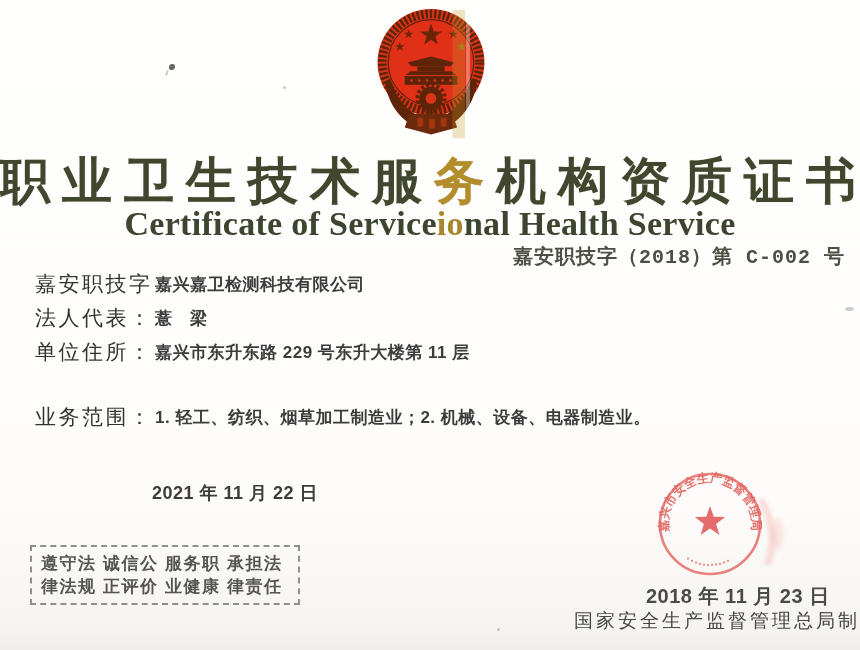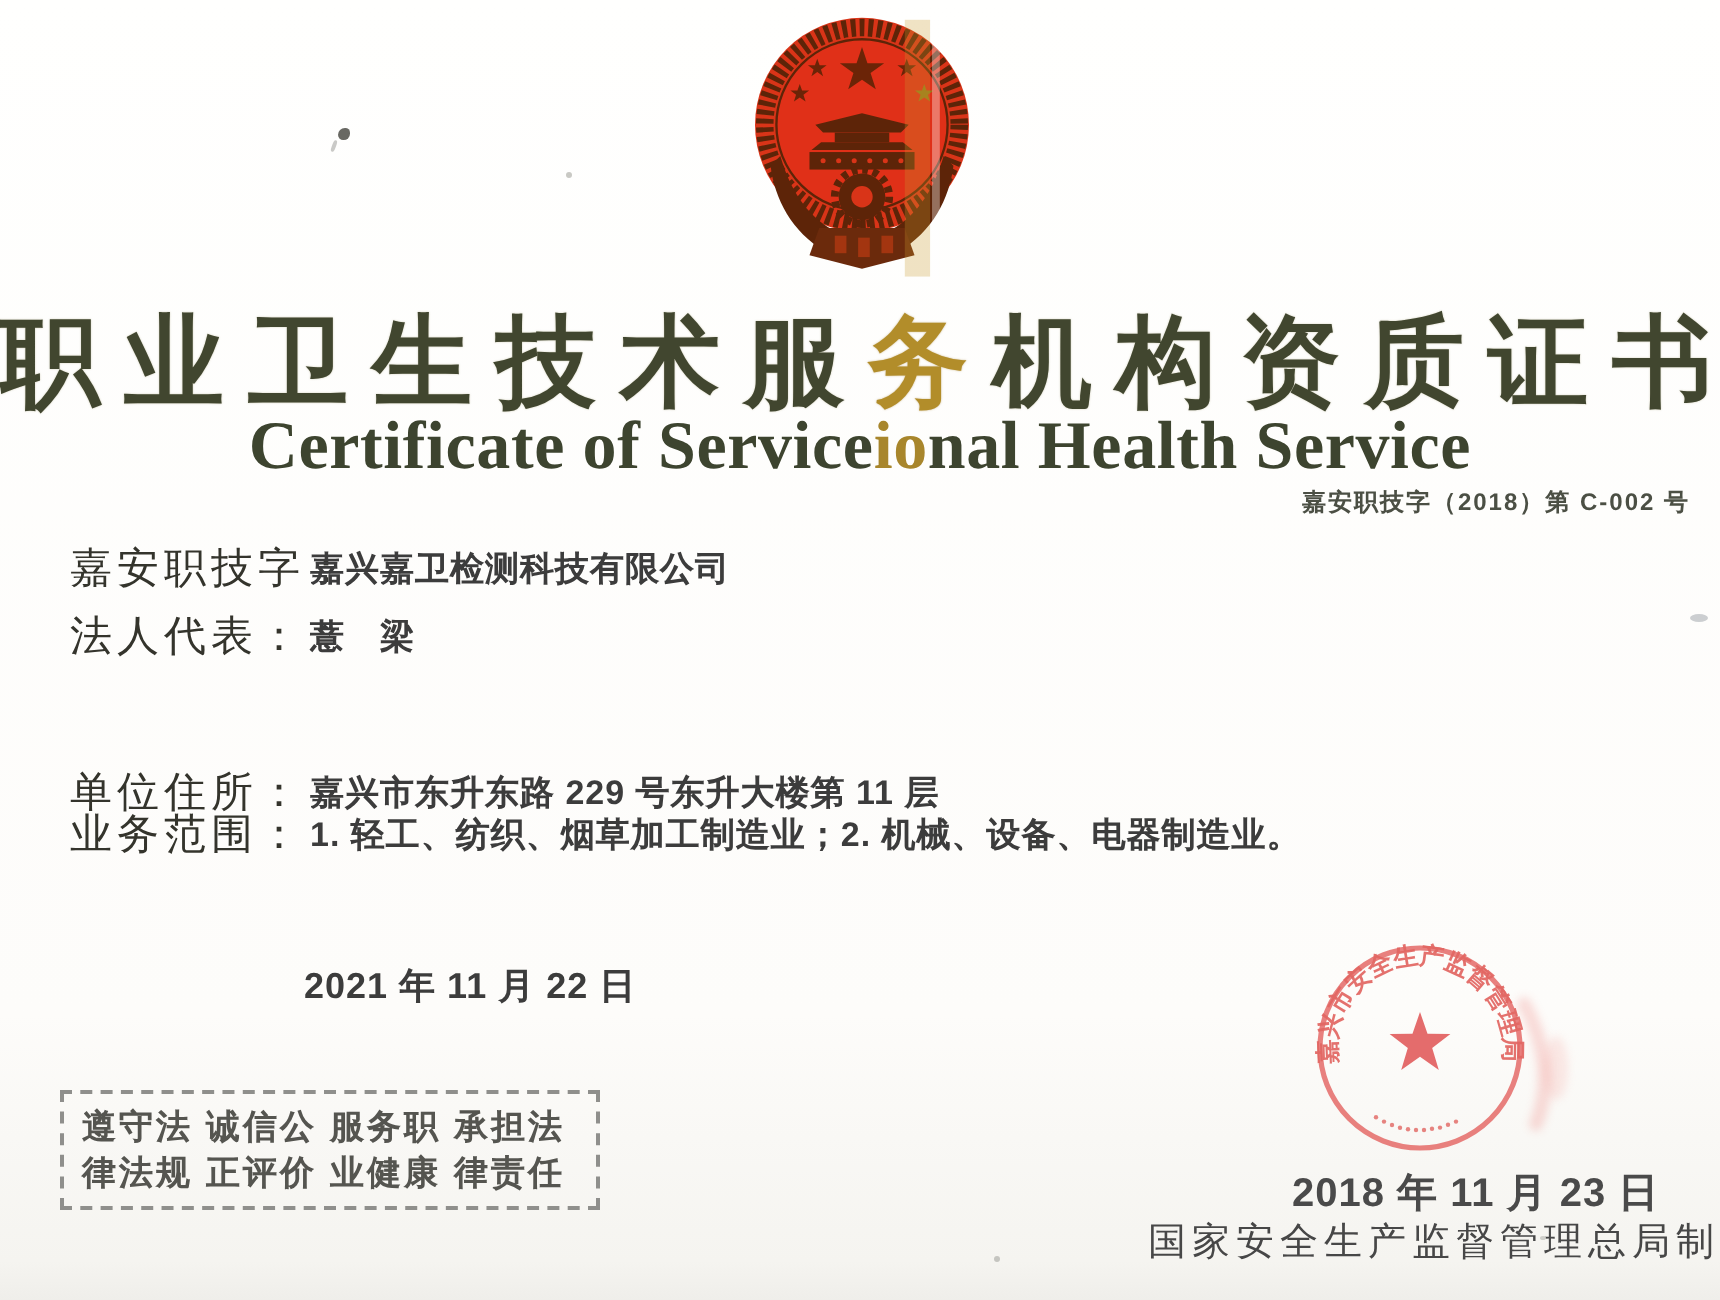--- a/index.html
+++ b/index.html
@@ -18,35 +18,35 @@
     text-shadow:0 0 1px rgba(110,100,40,.35);white-space:nowrap;
   }
   .gold-char{color:#b28d2a;text-shadow:0 0 1px rgba(150,110,20,.5);}
   .title-en{
     position:absolute;left:0;top:205px;width:860px;text-align:center;
     font-size:34px;font-weight:700;letter-spacing:.3px;color:#3d442f;white-space:nowrap;
   }
   .gold-en{color:#a8862c;}
   .cert-no{
     position:absolute;right:15px;top:243px;
-    font-family:Liberation Sans, sans-serif;
-    font-size:12px;font-weight:700;letter-spacing:1px;color:#4b4f44;
+    font-family:Liberation Mono, monospace;
+    font-size:20px;font-weight:700;letter-spacing:1px;color:#4b4f44;
   }
   
   .frow{position:absolute;left:0;width:860px;white-space:nowrap;}
   .flabel{
     display:inline-block;margin-left:35px;width:120px;
     font-size:21px;color:#34342c;letter-spacing:2.5px;font-weight:500;
   }
   .fvalue{
     display:inline-block;vertical-align:top;padding-top:3px;
     font-family:"Liberation Sans","DejaVu Sans",sans-serif;
     font-size:17px;font-weight:700;color:#3c3c3c;letter-spacing:.5px;
   }
-  .r1{top:270px;} .r2{top:304px;} .r3{top:338px;margin-top:44px;} .r4{top:371px;} .r5{top:403px;}
+  .r1{top:270px;} .r2{top:304px;} .r3{top:338px;} .r4{top:371px;} .r5{top:403px;}
   
   .validity-label{
     position:absolute;left:35px;top:478px;
     font-size:21px;color:#34342c;letter-spacing:1.5px;font-weight:500;
   }
   .validity-value{
     position:absolute;left:152px;top:481px;
     font-family:"Liberation Sans","DejaVu Sans",sans-serif;
     font-size:18px;font-weight:700;color:#3c3c3c;letter-spacing:.5px;text-align:center;
   }

